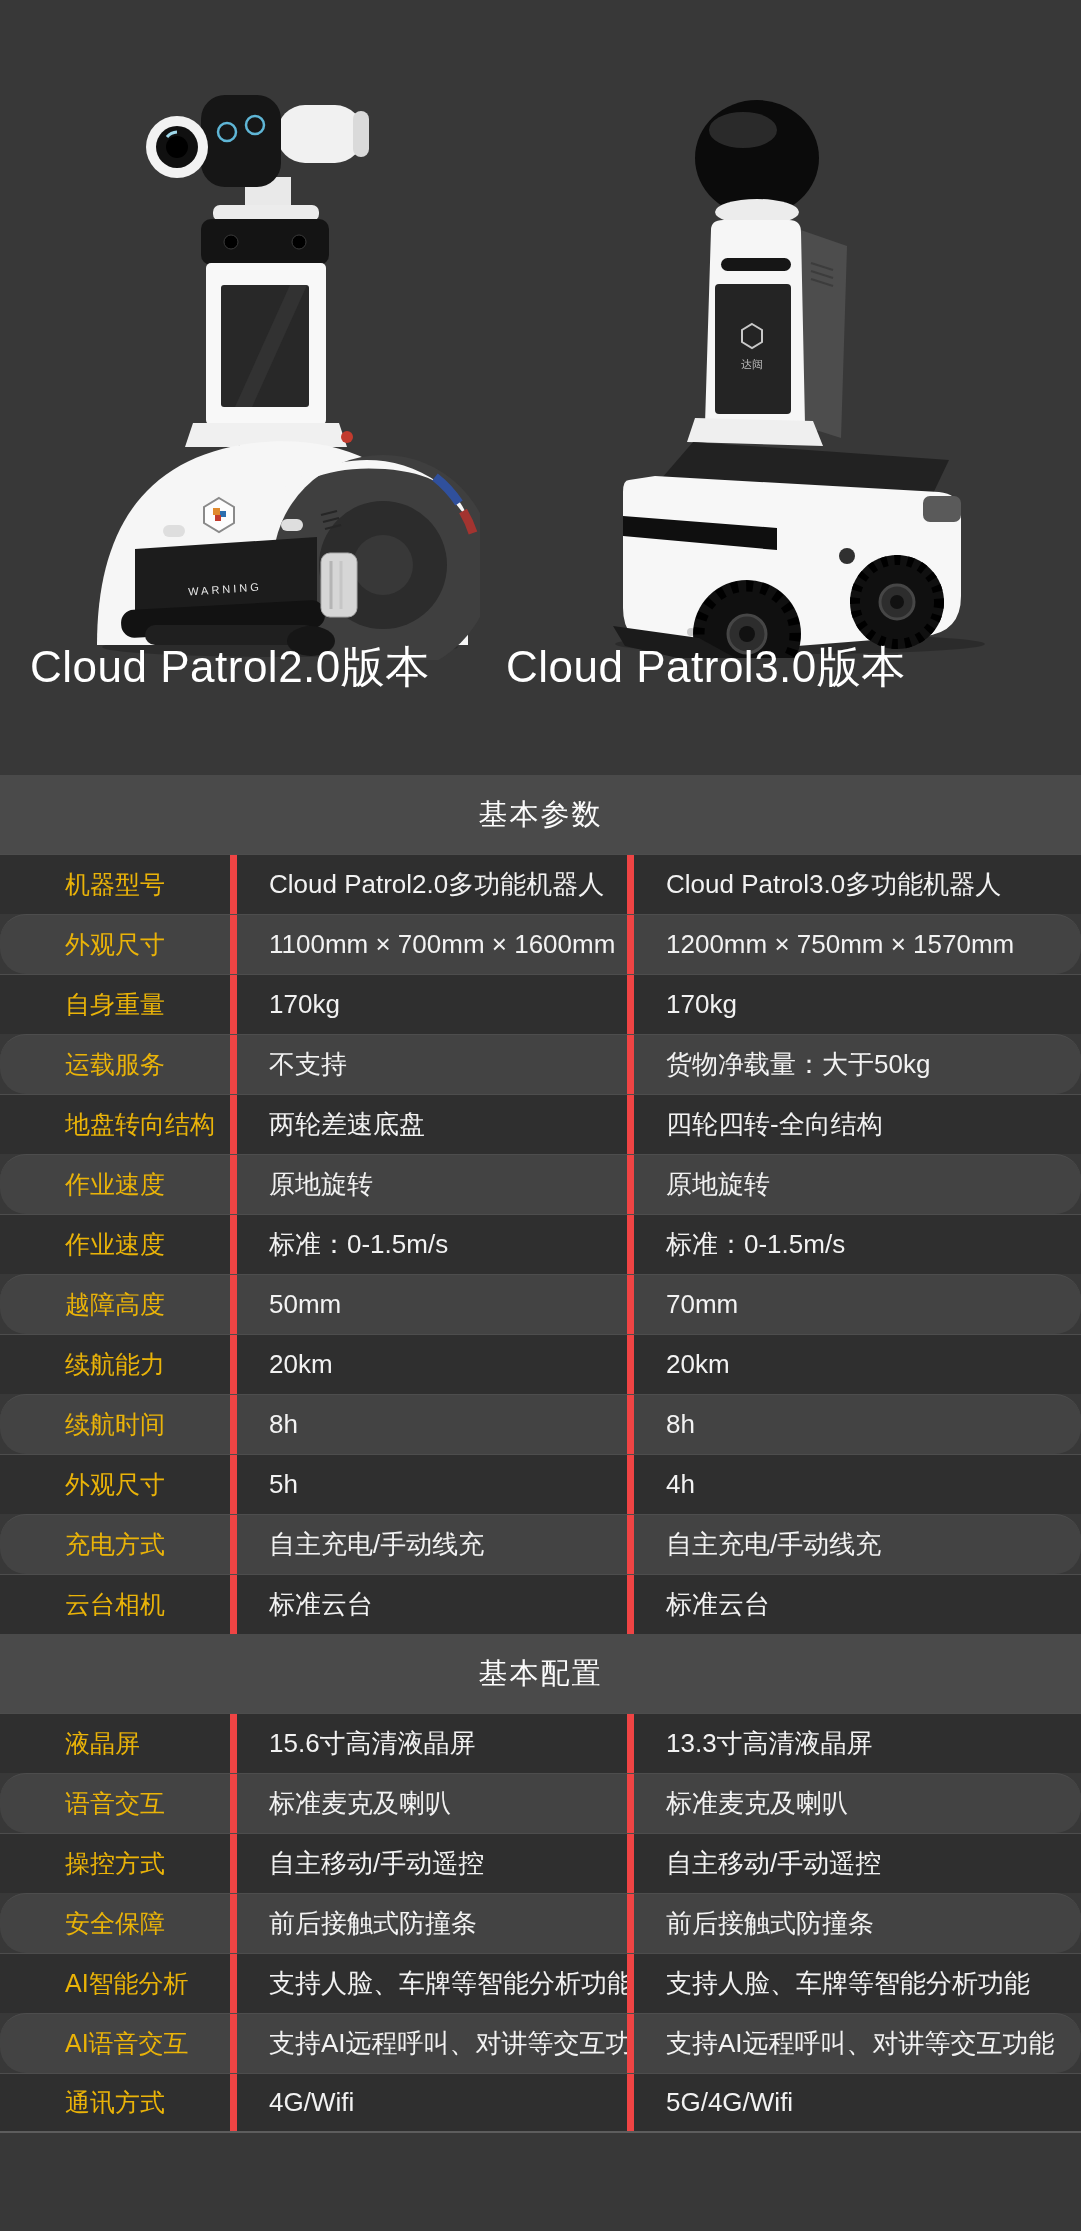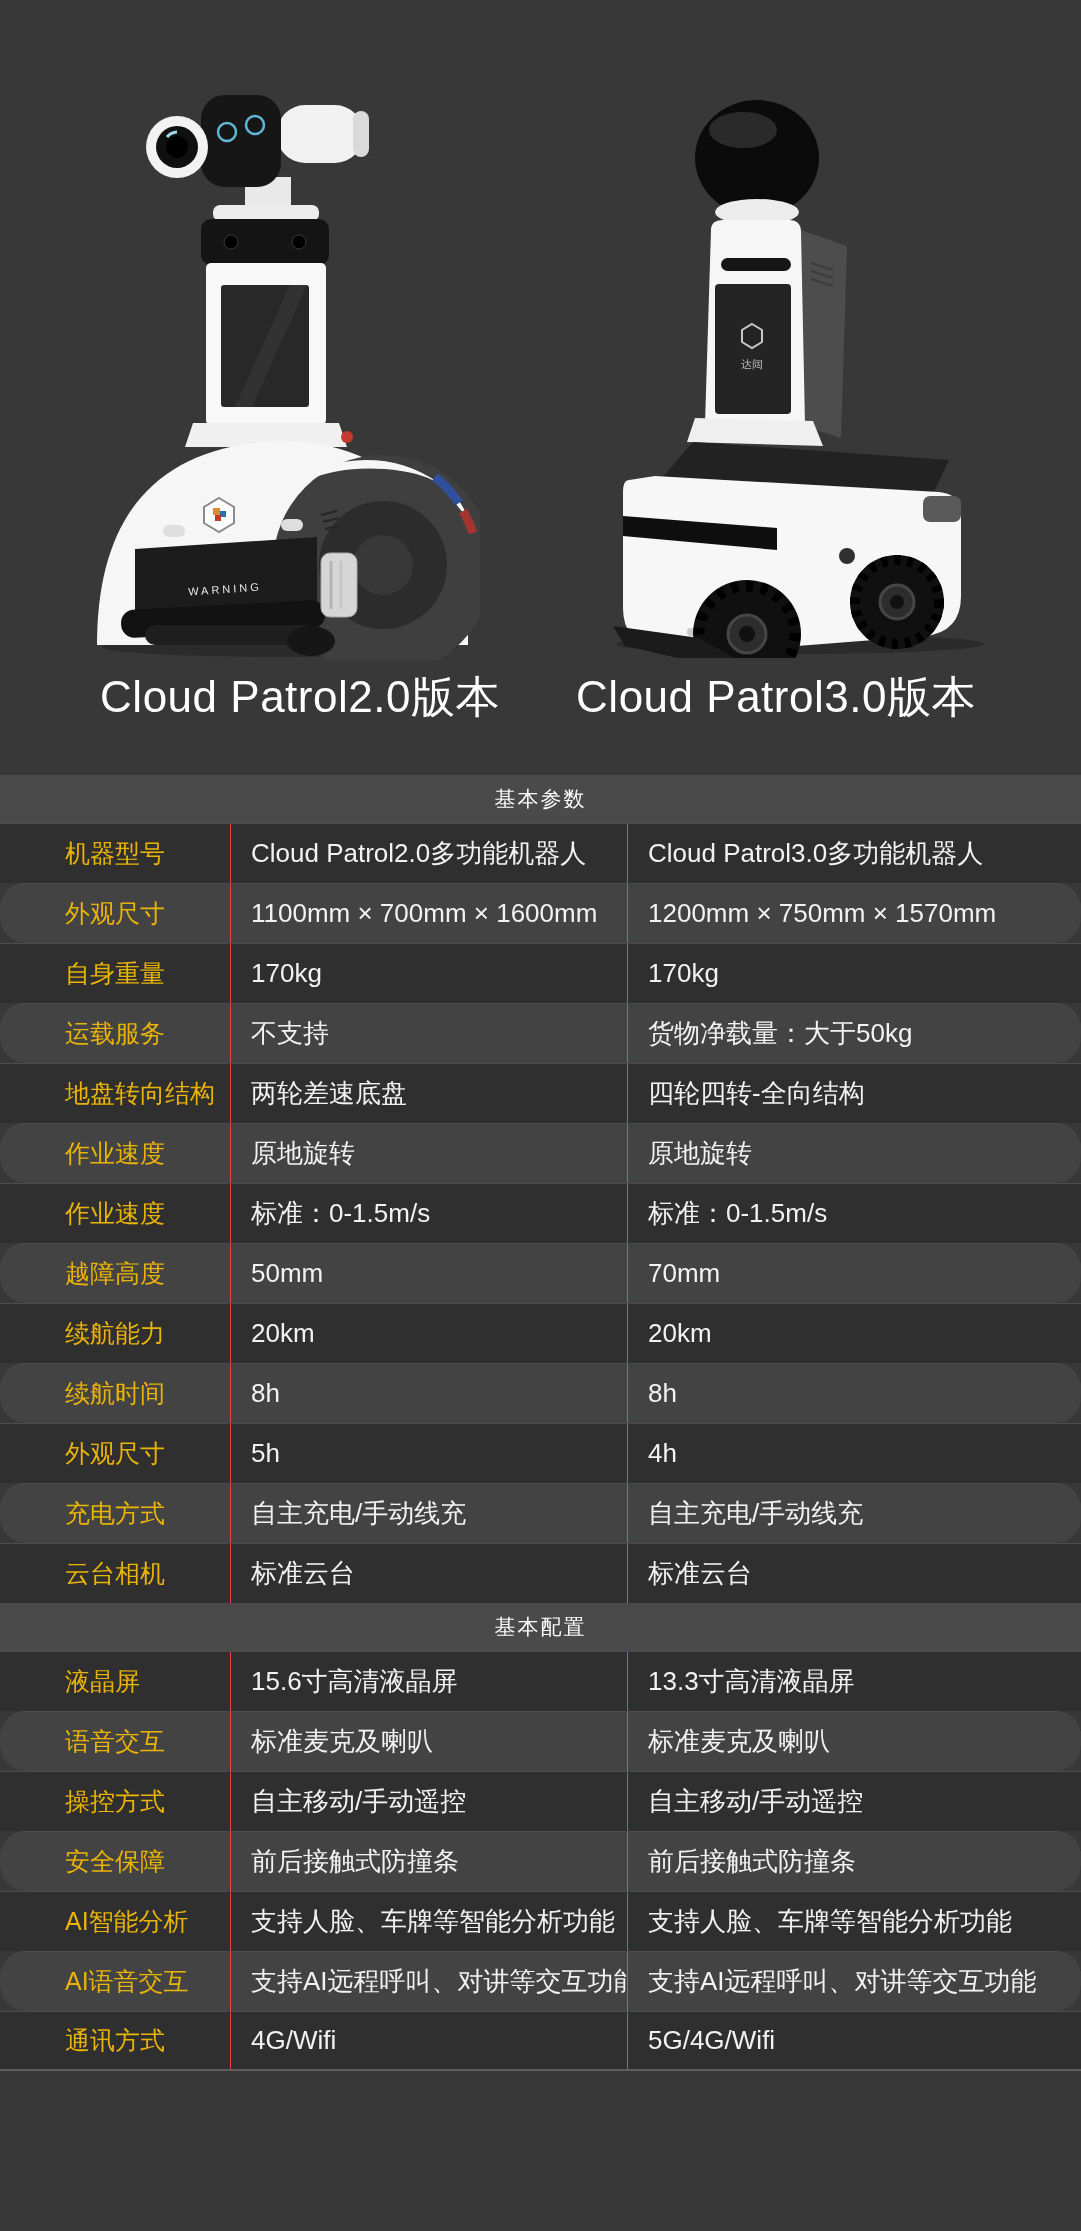--- a/index.html
+++ b/index.html
@@ -7,41 +7,41 @@
     position:relative;width:1081px;height:2231px;background:#383838;
     font-family:"Liberation Sans","DejaVu Sans",sans-serif;color:#f7f7f7;overflow:hidden;
   }
   
   .hero{position:absolute;left:0;top:0;width:1081px;height:775px;}
   .robot-figure{position:absolute;}
   .robot-figure svg{display:block;}
   .fig-1{left:85px;top:85px;width:395px;height:575px;}
   .fig-2{left:595px;top:88px;width:400px;height:570px;}
   .product-title{
-    position:absolute;top:670px;width:540px;text-align:center;
+    position:absolute;top:640px;width:540px;text-align:left;
     font-size:44px;font-weight:400;color:#ffffff;line-height:54px;letter-spacing:0.5px;
   }
   .title-1{left:30px;}
   .title-2{left:506px;}
   
   .spec-table{position:absolute;left:0;top:775px;width:1081px;}
   .section-header{
-    height:48px;background:#4a4a4a;display:flex;align-items:center;justify-content:center;
-    font-size:21px;color:#fbfbfb;letter-spacing:2px;
+    height:79px;background:#4a4a4a;display:flex;align-items:center;justify-content:center;
+    font-size:29px;color:#fbfbfb;letter-spacing:2px;
   }
   .spec-row{
     display:grid;grid-template-columns:230px 397px 454px;height:60px;
     box-sizing:border-box;border-top:1px solid #4d4d4d;
   }
   .spec-row.dark{background:#2f2f2f;}
   .spec-row.light{background:#434343;border-radius:26px;}
   .spec-table .last-row{border-bottom:2px solid #5d5d5d;}
   .cell{display:flex;align-items:center;box-sizing:border-box;overflow:hidden;white-space:nowrap;}
   .cell.label{padding-left:65px;font-size:25px;color:#eab308;}
-  .cell.value{padding-left:20px;font-size:26px;color:#f2f2f2;border-left:1px solid #ef4444;text-align:right;}
+  .cell.value{padding-left:32px;font-size:26px;color:#f2f2f2;border-left:7px solid #ef4444;text-align:right;}
 </style>
 </head>
 <body>
 
 <div class="page">
 
   <div class="hero">
 
     <div class="robot-figure fig-1">
       <svg viewBox="0 0 395 575" width="395" height="575">

